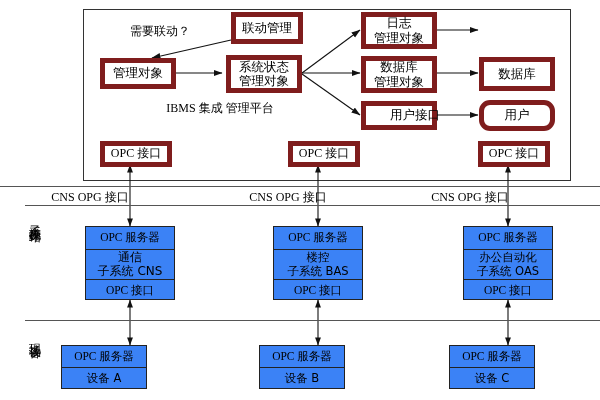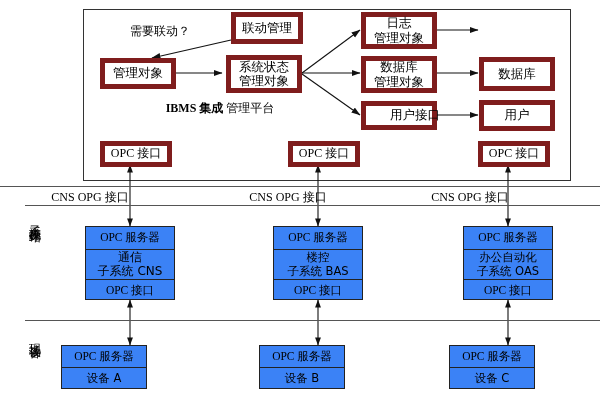--- a/index.html
+++ b/index.html
@@ -162,26 +162,26 @@
 
   <div class="box cn" style="left:361px; top:101px; width:76px; height:29px; font-size:12.5px;padding-left:32px;">
     <span class="ln">用户接口</span>
   </div>
 
 
   <div class="box cn" style="left:479px; top:57px; width:76px; height:34px; font-size:12.5px;">
     <span class="ln">数据库</span>
   </div>
 
-  <div class="box cn" style="left:479px; top:100px; width:76px; height:31px; font-size:12.5px;">
+  <div class="box cn" style="left:479px; top:100px; width:76px; height:31px; font-size:12.5px;border-radius:11px;">
     <span class="ln">用户</span>
   </div>
 
   <div class="lbl" style="left:160px; top:101px; width:120px; font-size:12px; line-height:1.2;">
-    <span class="ln" style="font-weight:bold;">IBMS 集成</span>
+    <span class="ln" style="font-weight:normal;">IBMS 集成</span>
     <span class="ln cn">管理平台</span>
   </div>
 
   <div class="box" style="left:100px; top:141px; width:72px; height:26px; font-size:12px;">
     <span class="ln">OPC 接口</span>
   </div>
   <div class="box" style="left:288px; top:141px; width:72px; height:26px; font-size:12px;">
     <span class="ln">OPC 接口</span>
   </div>
   <div class="box" style="left:478px; top:141px; width:72px; height:26px; font-size:12px;">

